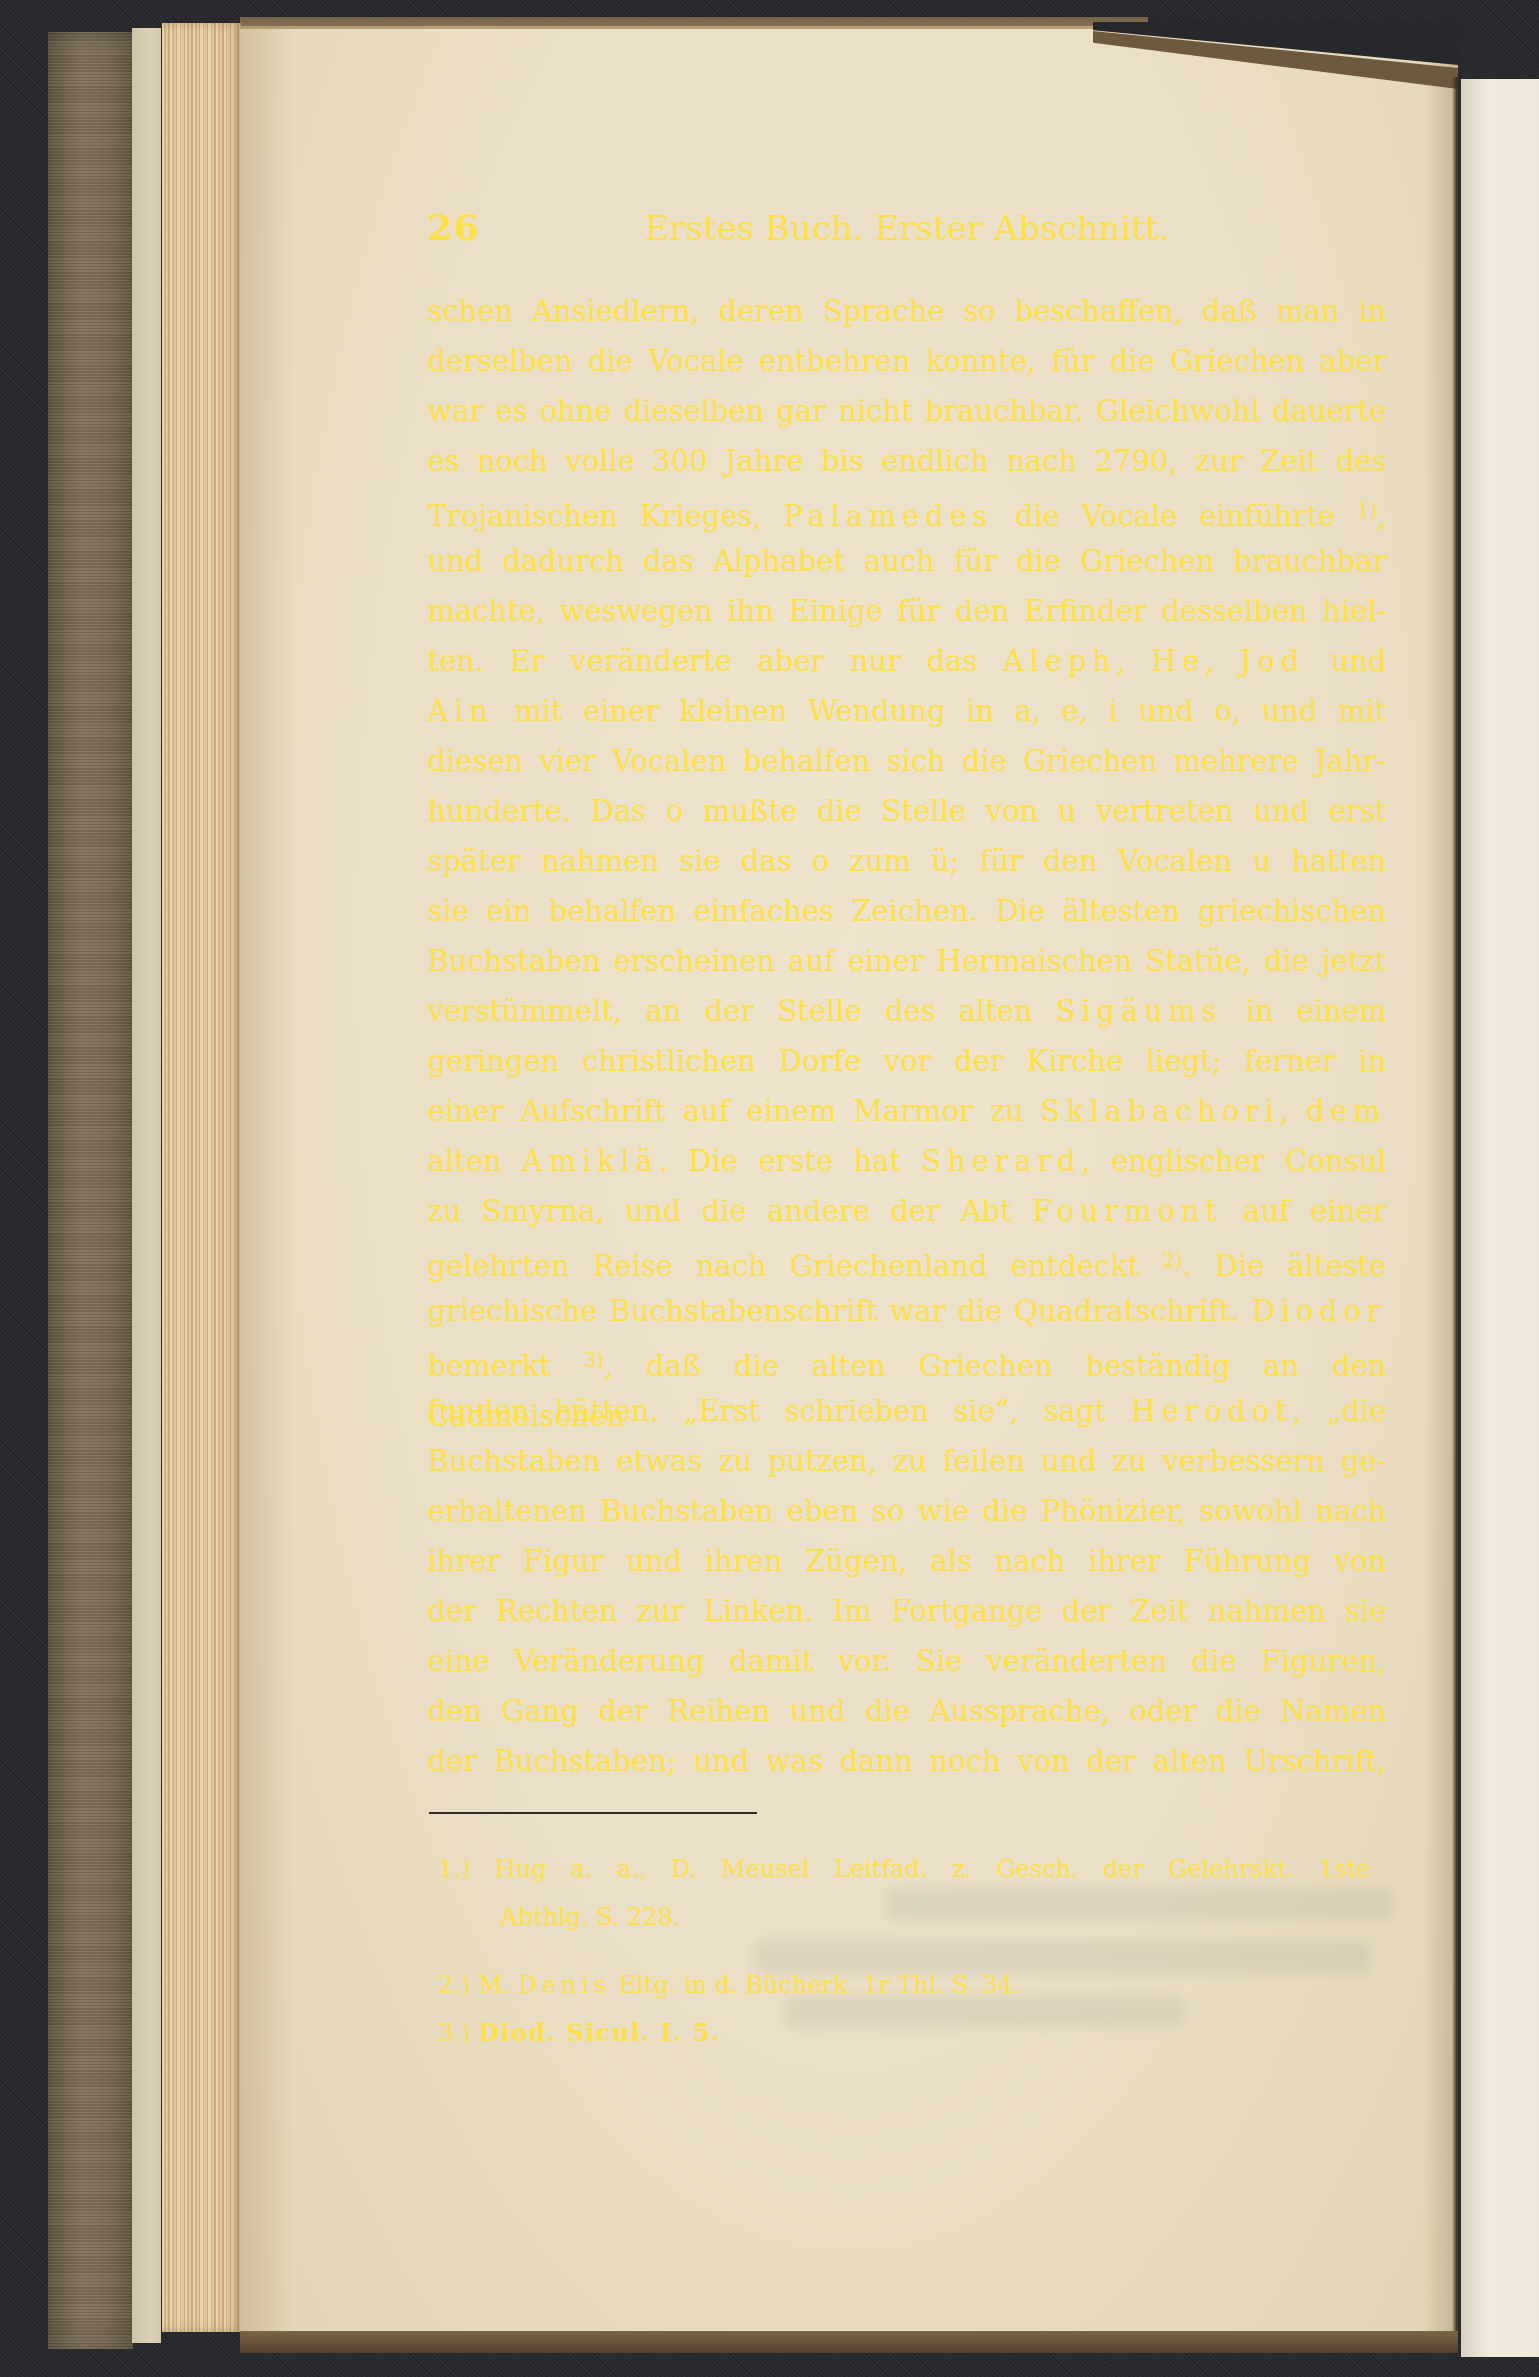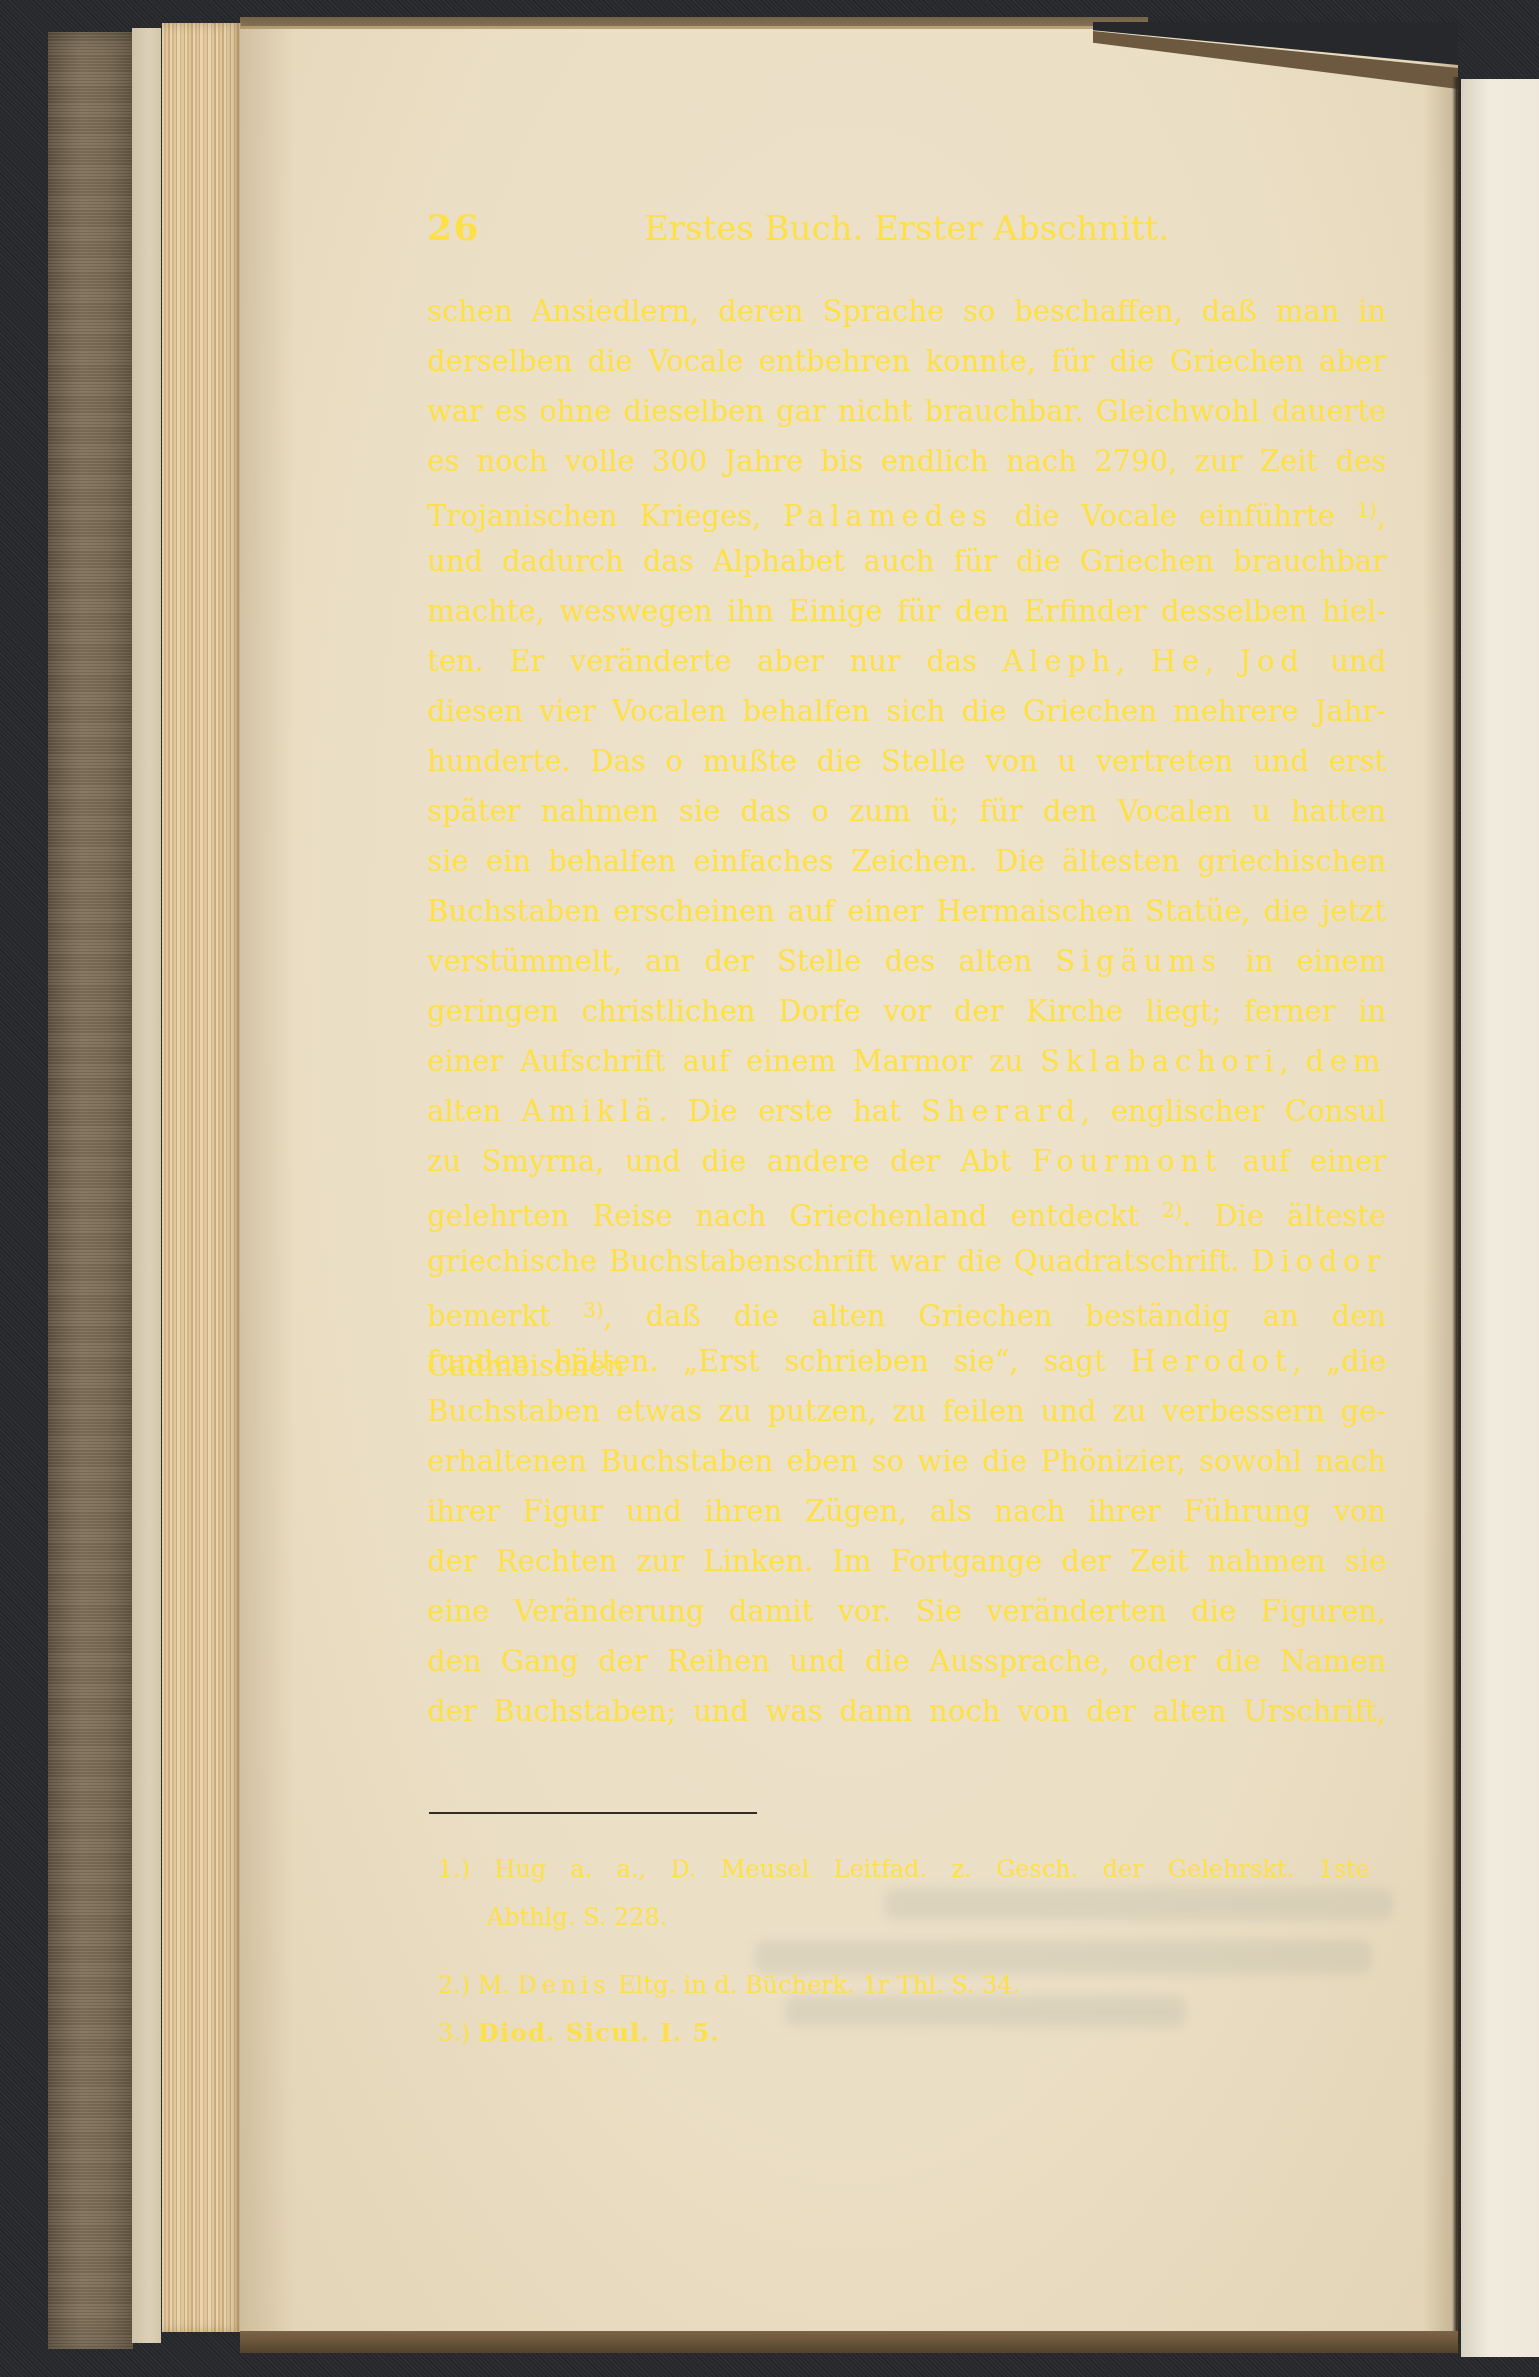--- a/index.html
+++ b/index.html
@@ -44,21 +44,21 @@
   .header-title{position:absolute;left:0;top:1.5px;width:100%;text-align:center;font-size:34px;font-weight:normal;}
   .body-text{position:absolute;left:0;top:286px;width:100%;}
   .body-line{height:50px;line-height:50px;font-size:29px;white-space:normal;}
   .j{text-align:justify;text-align-last:justify;}
   .sp{letter-spacing:.2em;}
   .sup{font-size:68%;vertical-align:.45em;letter-spacing:0;}
   .b{font-weight:bold;font-family:"DejaVu Serif","Liberation Serif",serif;letter-spacing:.06em;}
   .footnote-rule{position:absolute;left:1.5px;top:1812px;width:328px;height:2.3px;background:#332c22;}
   .footnotes{position:absolute;left:10.8px;top:1845px;width:932px;}
   .footnote-line{min-height:48px;line-height:48px;font-size:24px;}
-  .indent{margin-left:49px;}
+  .indent{margin-left:62px;}
   .gap{margin-top:20px;}
 </style>
 </head>
 <body>
 
 <div class="scene">
   <div class="bg-texture"></div>
   <div class="spine-cloth"></div>
   <div class="endpaper-strip"></div>
   <div class="fore-edge"></div>
@@ -82,20 +82,21 @@
 
     <div class="body-text">
         <div class="body-line j"><span>schen Ansiedlern, deren Sprache so beschaffen, daß man in</span></div>
         <div class="body-line j"><span>derselben die Vocale entbehren konnte, für die Griechen aber</span></div>
         <div class="body-line j"><span>war es ohne dieselben gar nicht brauchbar.  Gleichwohl dauerte</span></div>
         <div class="body-line j"><span>es noch volle 300 Jahre bis endlich nach 2790, zur Zeit des</span></div>
         <div class="body-line j"><span>Trojanischen Krieges, </span><span class="sp">Palamedes</span><span> die Vocale einführte </span><span class="sup">1)</span><span>,</span></div>
         <div class="body-line j"><span>und dadurch das Alphabet auch für die Griechen brauchbar</span></div>
         <div class="body-line j"><span>machte, weswegen ihn Einige für den Erfinder desselben hiel-</span></div>
         <div class="body-line j"><span>ten.  Er veränderte aber nur das </span><span class="sp">Aleph</span><span>, </span><span class="sp">He</span><span>, </span><span class="sp">Jod</span><span> und</span></div>
+        <div class="body-line j"><span class="sp">Ain</span><span> mit einer kleinen Wendung in a, e, i und o, und mit</span></div>
         <div class="body-line j"><span>diesen vier Vocalen behalfen sich die Griechen mehrere Jahr-</span></div>
         <div class="body-line j"><span>hunderte.  Das o mußte die Stelle von u vertreten und erst</span></div>
         <div class="body-line j"><span>später nahmen sie das o zum ü; für den Vocalen u hatten</span></div>
         <div class="body-line j"><span>sie ein behalfen einfaches Zeichen.  Die ältesten griechischen</span></div>
         <div class="body-line j"><span>Buchstaben erscheinen auf einer Hermaischen Statüe, die jetzt</span></div>
         <div class="body-line j"><span>verstümmelt, an der Stelle des alten </span><span class="sp">Sigäums</span><span> in einem</span></div>
         <div class="body-line j"><span>geringen christlichen Dorfe vor der Kirche liegt; ferner in</span></div>
         <div class="body-line j"><span>einer Aufschrift auf einem Marmor zu </span><span class="sp">Sklabachori</span><span>, </span><span class="sp">dem</span></div>
         <div class="body-line j"><span>alten </span><span class="sp">Amiklä</span><span>.  Die erste hat </span><span class="sp">Sherard</span><span>, englischer Consul</span></div>
         <div class="body-line j"><span>zu Smyrna, und die andere der Abt </span><span class="sp">Fourmont</span><span> auf einer</span></div>

